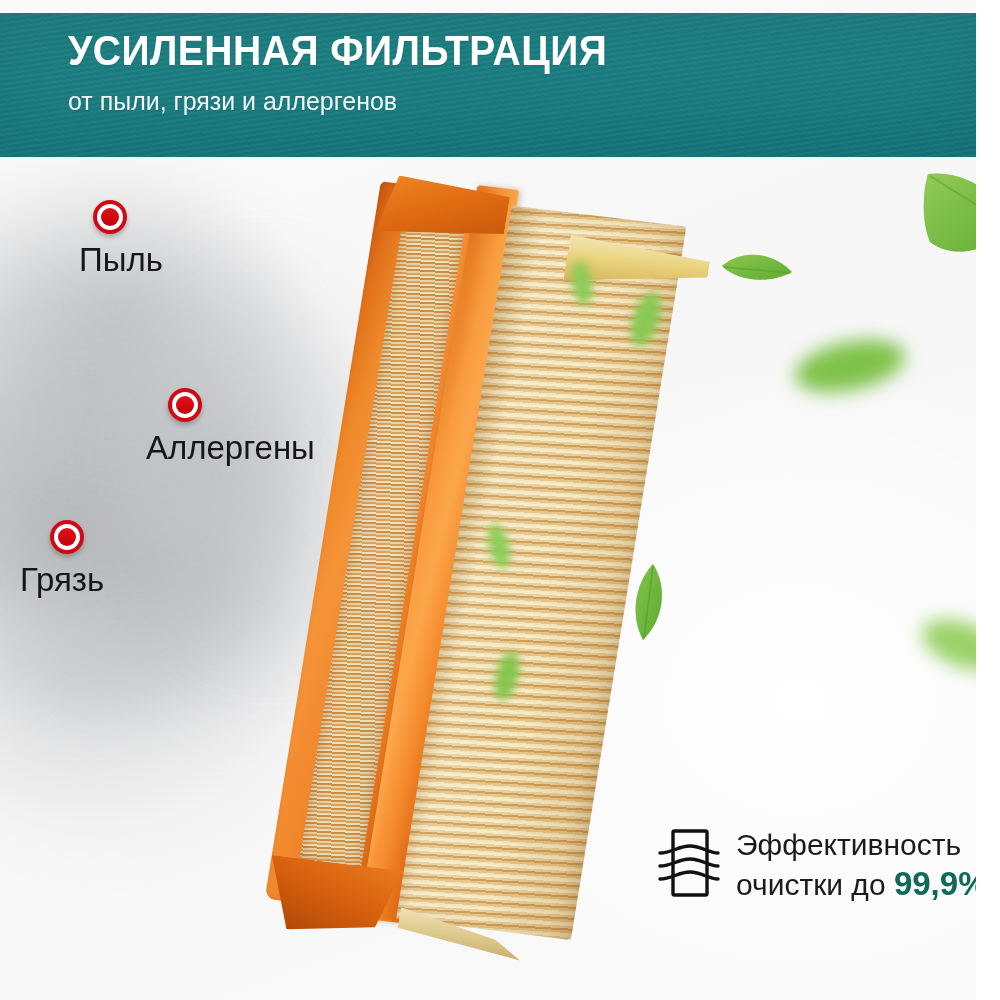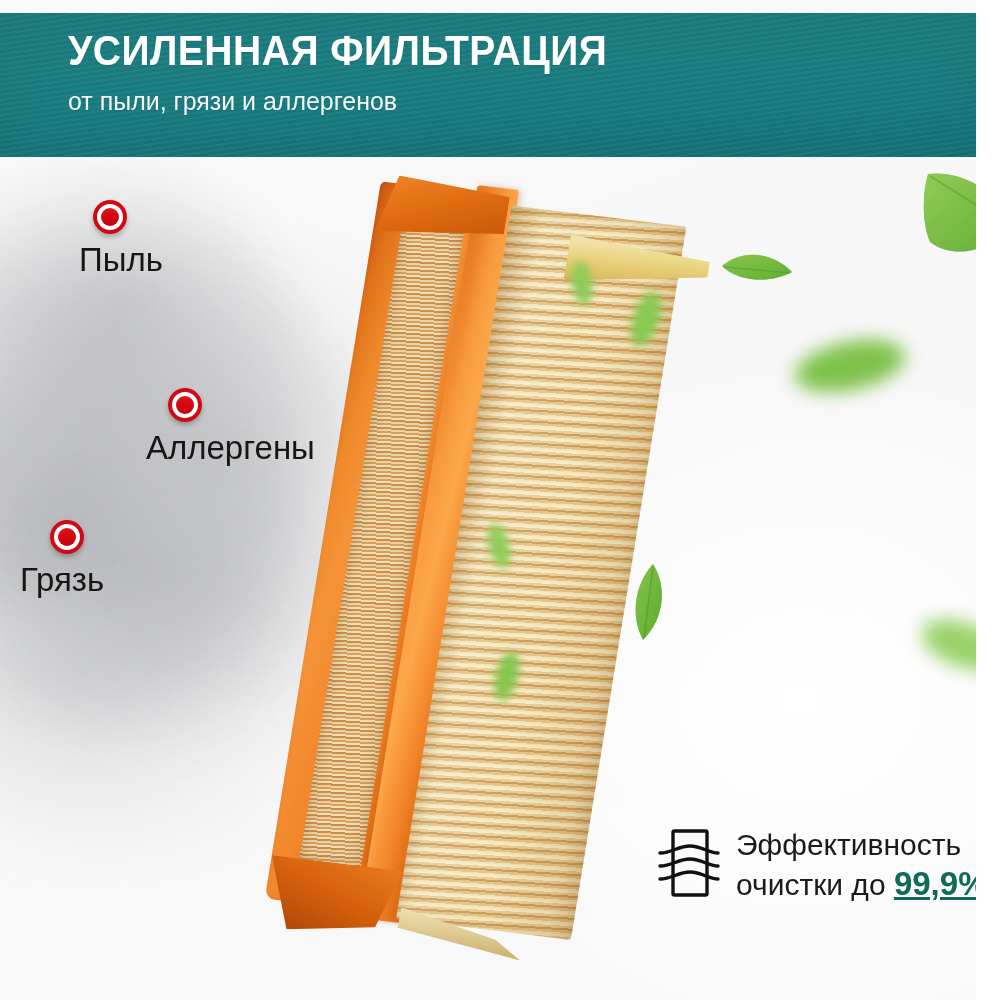--- a/index.html
+++ b/index.html
@@ -297,21 +297,20 @@
     color: #1b1b1b;
     font-size: 30px;
     line-height: 1.22;
     white-space: nowrap;
     font-weight: normal;
   }
   .badge-pct {
     color: #0f6a58;
     font-weight: bold;
     font-size: 33px;
-    text-decoration: underline;
   }
 </style>
 </head>
 <body>
 
 <div id="stage">
 
   <div class="bg-base"></div>
 
   <div>

